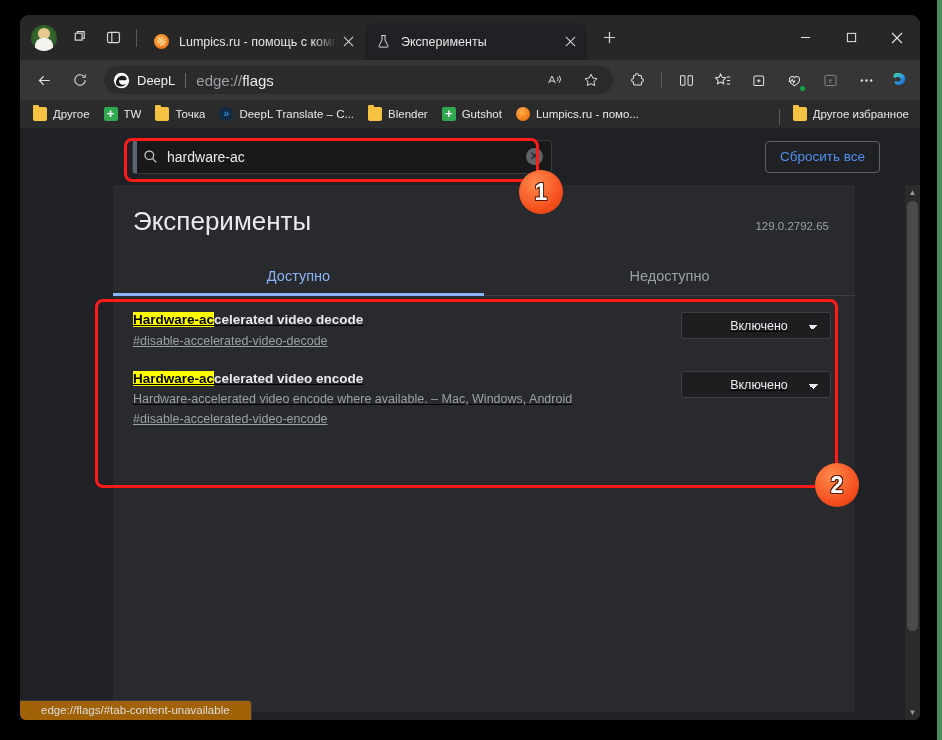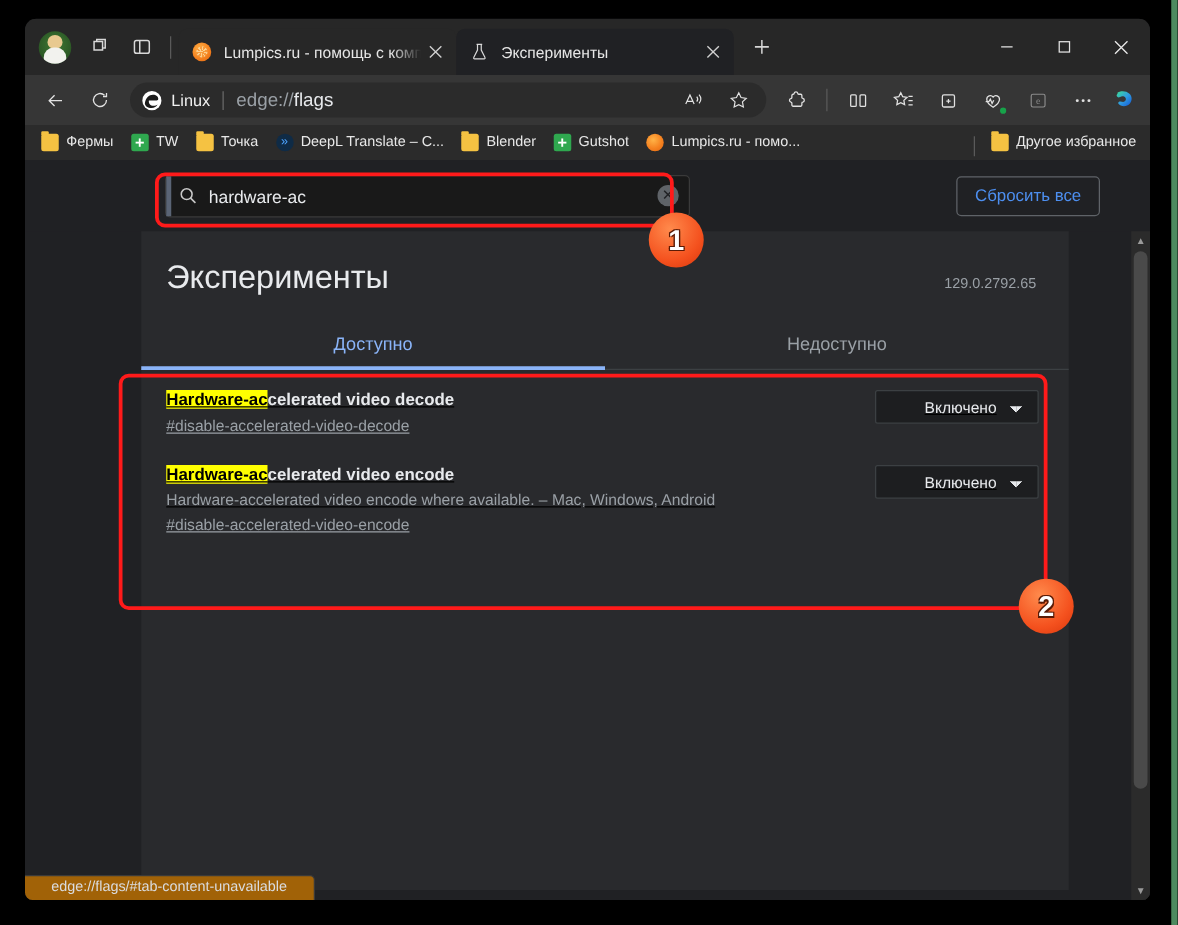--- a/index.html
+++ b/index.html
@@ -261,21 +261,21 @@
   .flag-name {
     font-size: 13.5px; font-weight: bold; color: #e8eaed; margin-bottom: 4px;
   }
   .flag-name mark { background: #ffff00; color: #000; }
   .flag-desc { font-size: 12.5px; color: #9aa0a6; line-height: 1.5; }
   .flag-link {
     display: inline-block; margin-top: 3px;
     font-size: 12.5px; color: #9aa0a6; text-decoration: underline;
   }
   .flag-select {
-    flex: 0 0 auto; width: 131px; height: 27px;
+    flex: 0 0 auto; width: 150px; height: 27px;
     background: #1d1e20; color: #e8eaed; border: 1px solid #3c4043;
     border-radius: 2px; font-size: 12.5px; padding: 0 4px 0 10px;
     font-family: "Liberation Sans", sans-serif;
     appearance: none; -webkit-appearance: none;
     background-image:
       linear-gradient(45deg, transparent 50%, #e8eaed 50%),
       linear-gradient(135deg, #e8eaed 50%, transparent 50%);
     background-position: calc(100% - 17px) 12px, calc(100% - 12px) 12px;
     background-size: 5px 5px, 5px 5px;
     background-repeat: no-repeat;
@@ -423,21 +423,21 @@
       </svg>
     </div>
 
     <div id="omnibox">
       <span id="edge-logo">
         <svg width="17" height="17" viewBox="0 0 20 20">
           <circle cx="10" cy="10" r="9" fill="#ffffff"></circle>
           <path d="M3.4 12.5C4 7.5 7.4 4.4 11 4.4c3 0 5 1.8 5 3.8 0 1-.6 1.6-1.5 1.6H7.2c-.5 2.6 1.3 5.1 4.4 5.1 1.6 0 2.9-.5 3.8-1.2-1 2-3.1 3.3-5.7 3.3-3.6 0-6.4-2-6.3-4.5z" fill="#1b1b1b"></path>
         </svg>
       </span>
-      <span id="omni-brand">Linux</span>
+      <span id="omni-brand">DeepL</span>
       <span id="omni-div"></span>
       <span id="omni-url"><span>edge://</span><b>flags</b></span>
       <span class="omni-right">
         <span class="nav-icon">
           <svg width="16" height="16" viewBox="0 0 20 20" fill="none" stroke="currentColor" stroke-width="1.2">
             <path d="M2 14L6.2 5l4.2 9M3.4 11.3h5.6"></path>
               <path d="M13 6.5a4 4 0 0 1 0 5M15.3 4.6a7 7 0 0 1 0 8.8"></path>
           </svg>
         </span>
         <span class="nav-icon">
@@ -502,21 +502,21 @@
           </linearGradient>
         </defs>
         <path d="M6 6c3-2.2 8-2.2 11 .6 2.4 2.3 2.5 6 .4 8.4-2.4 2.8-6.6 3.2-9.4 1-1-.8-1.3-2 .2-2.6 1.4-.6 2.6.6 4 .2 1.6-.5 2.2-2.4 1.2-3.7-1-1.3-3-1.4-4.6-.6-1.3.7-2.2.5-2.8-.5-.6-1 .1-2.2 1-2.8z" fill="url(#cg)"></path>
       </svg>
     </div>
   </div>
 
   <div id="bookmarks-bar">
     <div class="bm">
       <span class="bm-ico ico-folder"></span>
-      <span class="bm-label">Фермы</span>
+      <span class="bm-label">Другое</span>
     </div>
     <div class="bm">
       <span class="bm-ico ico-green"></span>
       <span class="bm-label">TW</span>
     </div>
     <div class="bm">
       <span class="bm-ico ico-folder"></span>
       <span class="bm-label">Точка</span>
     </div>
     <div class="bm">

